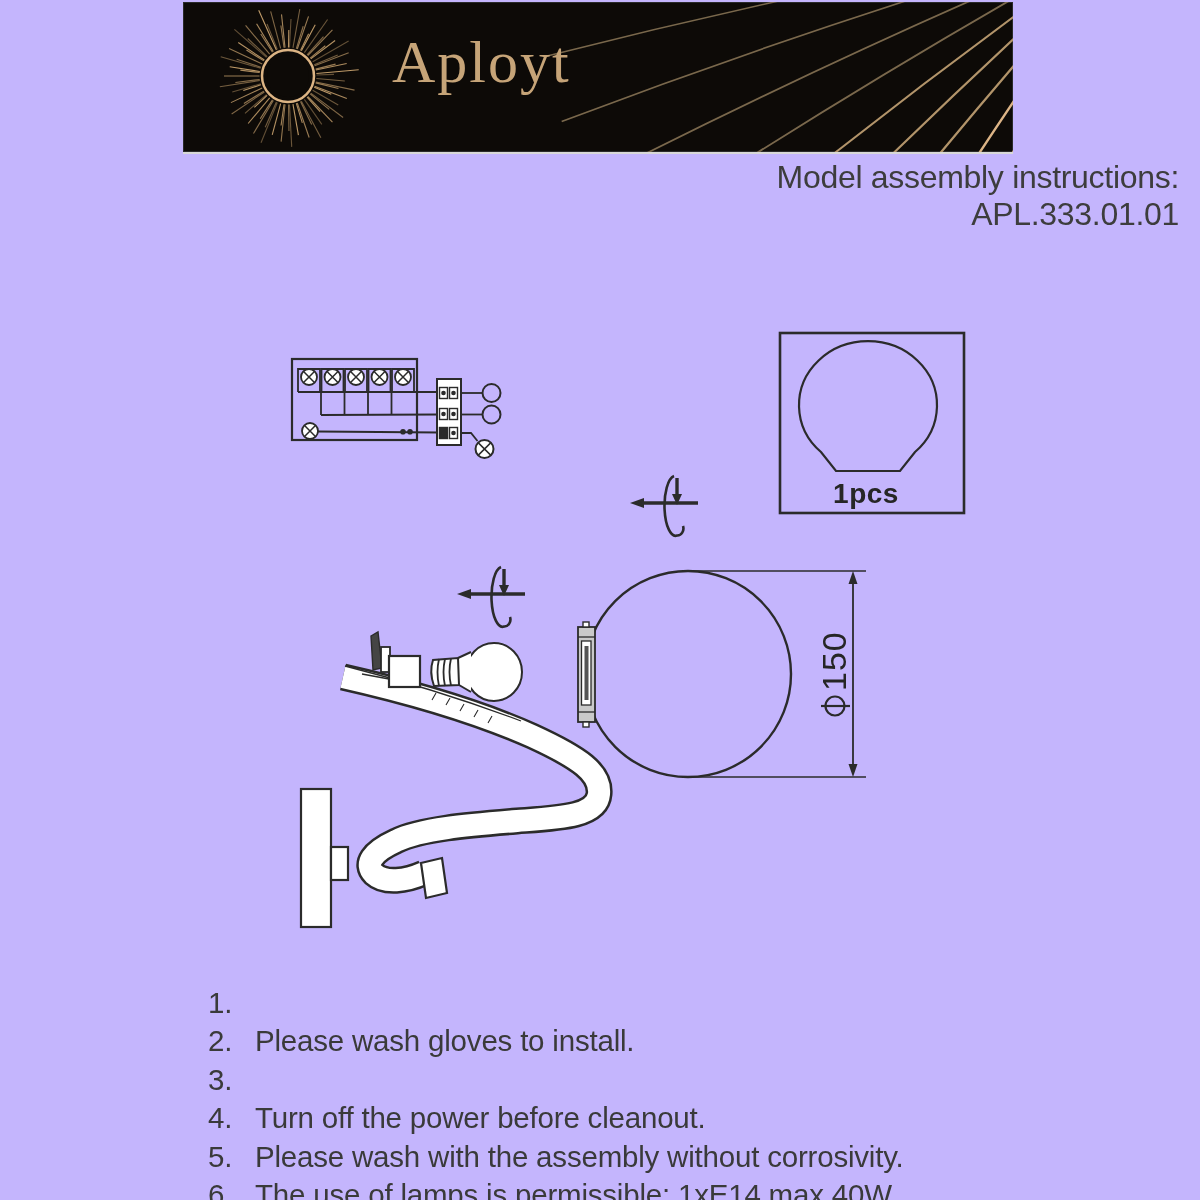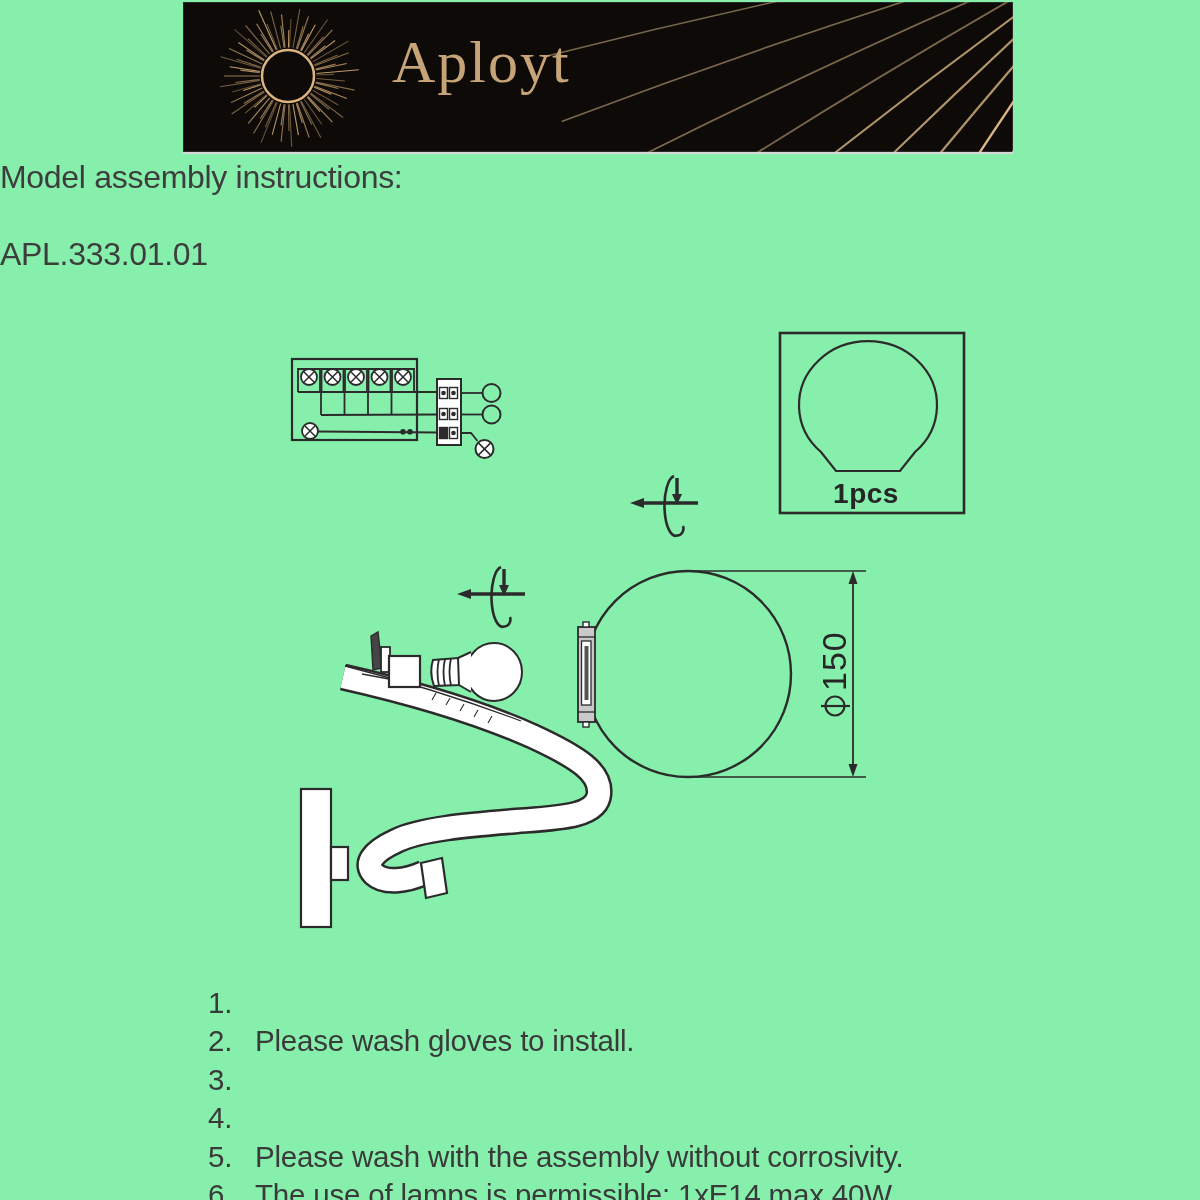--- a/index.html
+++ b/index.html
@@ -1,28 +1,28 @@
 <!DOCTYPE html>
 <html><head>
 <meta charset="utf-8">
 <style>
   html,body{margin:0;padding:0;background:#ffffff;}
-  #page{position:relative;width:1200px;height:1200px;background:#86efac;overflow:hidden;
+  #page{position:relative;width:1200px;height:1200px;background:#c4b5fd;overflow:hidden;
         font-family:"Liberation Sans",sans-serif;}
   
   #banner{position:absolute;left:183px;top:2px;width:830px;height:150px;background:#0d0a07;
           box-shadow:0 2px 0 #d8d8d8, 0 0 0 1px #2a2a2a inset;}
   #banner svg{position:absolute;left:0;top:0;}
   #brand-name{position:absolute;left:209px;top:30px;font-family:"Liberation Serif",serif;
               font-size:60px;font-weight:400;color:#c6a478;letter-spacing:2px;line-height:1;}
   
-  .title-line{position:absolute;left:0;width:1179px;text-align:left;color:#3d3d3d;
+  .title-line{position:absolute;left:0;width:1179px;text-align:right;color:#3d3d3d;
               font-size:32px;letter-spacing:-0.3px;line-height:36px;}
   #title1{top:159px;}
-  #title2{top:196px;margin-top:40px;}
+  #title2{top:196px;}
   
   #main-svg{position:absolute;left:0;top:0;}
   
   #instructions{position:absolute;left:208px;top:984px;width:940px;}
   .instr-row{display:flex;color:#3a3a3a;font-size:29.5px;line-height:38.4px;letter-spacing:-0.2px;}
   .instr-num{width:47px;flex:0 0 47px;}
 </style>
 </head>
 <body>
 
@@ -286,20 +286,21 @@
     </div>
     <div class="instr-row">
       <span class="instr-num">2.</span>
       <span>Please wash gloves to install.</span>
     </div>
     <div class="instr-row">
       <span class="instr-num">3.</span>
     </div>
     <div class="instr-row">
       <span class="instr-num">4.</span>
+      <span>Turn off the power before cleanout.</span>
     </div>
     <div class="instr-row">
       <span class="instr-num">5.</span>
       <span>Please wash with the assembly without corrosivity.</span>
     </div>
     <div class="instr-row">
       <span class="instr-num">6.</span>
       <span>The use of lamps is permissible: 1xE14 max 40W.</span>
     </div>
   </div>

